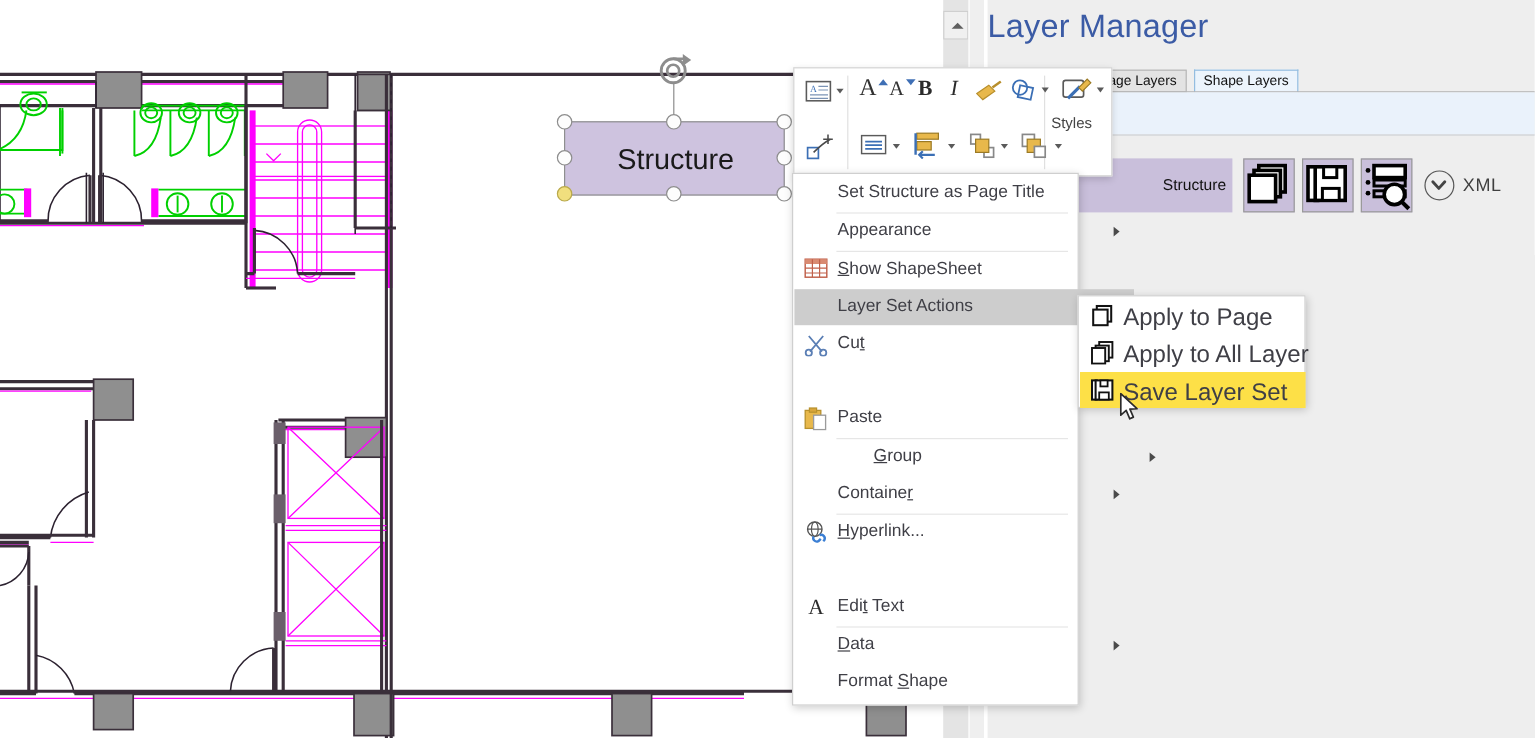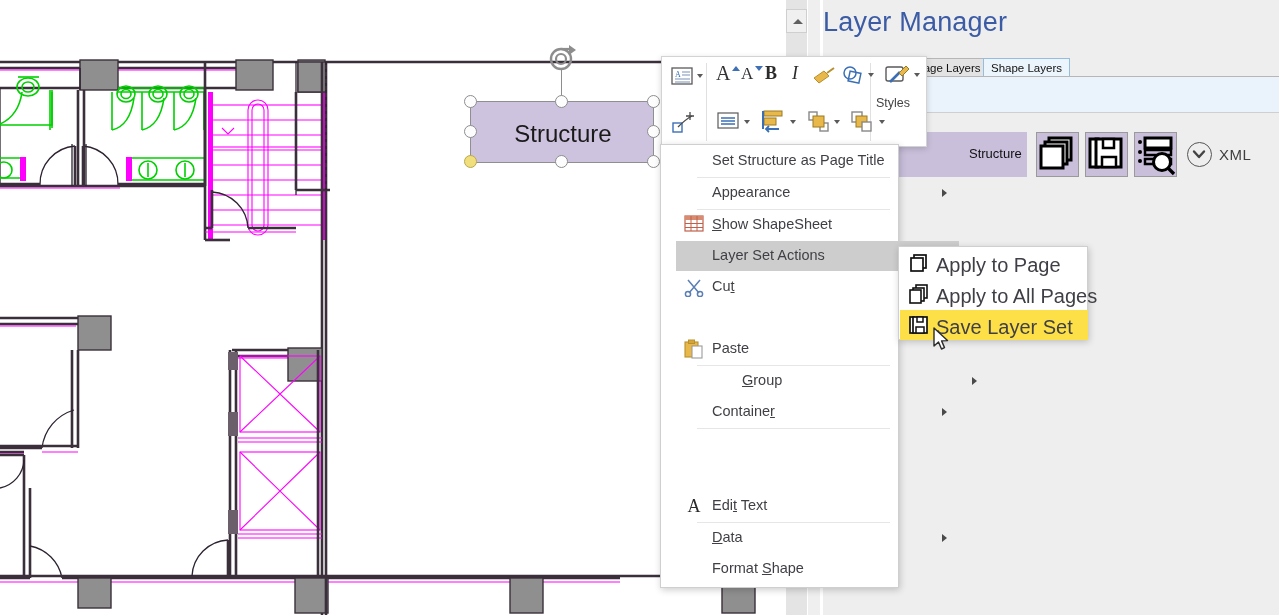--- a/index.html
+++ b/index.html
@@ -22,21 +22,21 @@
   #vscroll-track-right{position:absolute;left:807px;top:0;width:2px;height:615px;background:#ffffff;}
   #vscroll-edge{position:absolute;left:808px;top:0;width:12px;height:615px;background:#efefef;}
   #vscroll-edge2{position:absolute;left:820px;top:0;width:3px;height:615px;background:#ffffff;}
 
   
   #rightpane{position:absolute;left:823px;top:0;width:456px;height:615px;background:#eeeeee;}
   #lm-title{position:absolute;left:0px;top:7px;font-size:27px;color:#3b5ba5;letter-spacing:.2px;white-space:nowrap;}
   #lm-tabs{position:absolute;left:0px;top:58px;height:19px;}
   .lm-tab{position:absolute;top:0;height:19px;box-sizing:border-box;font-size:11.5px;color:#111;
       padding:3px 7px 0 7px;white-space:nowrap;border:1px solid #b6b6b6;background:#e3e3e3;}
-  .lm-tab.active{background:#ecf4fc;border-color:#94bde0;border-bottom-color:#ecf4fc;color:#111;}
+  .lm-tab.active{background:#ecf4fc;border-color:#94bde0;border-bottom-color:#ecf4fc;color:#111;margin-left:12px;}
   #lm-tabline{position:absolute;left:0px;top:76px;width:456px;height:1px;background:#b6b6b6;}
   #lm-body{position:absolute;left:0px;top:77px;width:456px;height:35px;background:#eaf2fb;border-bottom:1px solid #cfcfcf;}
 
   #layer-row{position:absolute;left:0px;top:132px;width:456px;height:45px;}
   #layer-chk{position:absolute;left:1px;top:0px;width:8px;height:45px;background:#ffffff;border-right:1px solid #cfcfcf;}
   #layer-chk2{position:absolute;left:10px;top:0px;width:11px;height:45px;background:#f4f4f4;}
   #layer-name-cell{position:absolute;left:22px;top:0px;width:182px;height:45px;background:#c9bfdb;}
   #layer-name{position:absolute;left:124px;top:14px;font-size:13px;color:#111;}
   .layer-ico{position:absolute;top:0px;width:43px;height:45px;background:#c9bfdb;border:1px solid #9a9a9a;box-sizing:border-box;}
   #ico-copy{left:213px;}
@@ -59,21 +59,21 @@
   #minitb{position:absolute;left:661px;top:56px;width:266px;height:91px;background:#ffffff;
       border:1px solid #d3d3d3;box-shadow:0 2px 6px rgba(0,0,0,.17);box-sizing:border-box;}
   #minitb .sep{position:absolute;top:6px;width:1px;height:78px;background:#e0e0e0;}
   .tbi{position:absolute;color:#3a3a3a;}
   .caret{position:absolute;width:0;height:0;border-left:3.5px solid transparent;border-right:3.5px solid transparent;border-top:4px solid #5a5a5a;}
   #styles-label{position:absolute;left:876px;top:96px;font-size:12.5px;color:#444;}
 
   
   #ctxmenu{position:absolute;left:660px;top:144px;width:239px;height:444px;background:#ffffff;
       border:1px solid #cfcfcf;box-shadow:1px 2px 7px rgba(0,0,0,.20);box-sizing:border-box;}
-  .mi{position:absolute;left:15px;width:283px;height:30px;}
+  .mi{position:absolute;left:1px;width:283px;height:30px;}
   .mi .milbl{position:absolute;left:36px;top:6px;font-size:14.5px;color:#3f3f46;white-space:nowrap;}
   .mi .miarrow{position:absolute;right:12px;top:11px;width:0;height:0;
       border-top:4.5px solid transparent;border-bottom:4.5px solid transparent;border-left:5.5px solid #4a4a4a;}
   .mi.hl{background:#cdcdcd;}
   .mi .miico{position:absolute;left:8px;top:5px;width:20px;height:20px;}
   .misep{position:absolute;left:36px;width:193px;height:1px;background:#e6e6e6;}
 
   
   #submenu{position:absolute;left:898px;top:246px;width:190px;height:94px;background:#ffffff;
       border:1px solid #cfcfcf;box-shadow:1px 2px 7px rgba(0,0,0,.20);box-sizing:border-box;}
@@ -477,20 +477,32 @@
       <span class="milbl"><u>G</u>roup</span>
       <span class="miarrow"></span>
     </div>
 
     <div class="mi" style="top:252px;">
       <span class="milbl">Containe<u>r</u></span>
       <span class="miarrow"></span>
     </div>
     <div class="misep" style="top:283px;"></div>
 
+    <div class="mi" style="top:284px;">
+      <span class="miico">
+        <svg width="20" height="20" viewBox="0 0 20 20">
+          <circle cx="9" cy="7" r="6" fill="none" stroke="#555" stroke-width="1.2"></circle>
+          <ellipse cx="9" cy="7" rx="2.8" ry="6" fill="none" stroke="#555" stroke-width="1"></ellipse>
+          <path d="M3 7 H15" stroke="#555" stroke-width="1"></path>
+          <path d="M8 13 a3 3 0 0 0 4 4 l2 -2" fill="none" stroke="#3b7fd4" stroke-width="2"></path>
+          <path d="M13 12 a3 3 0 0 1 4 4 l-1 1" fill="none" stroke="#3b7fd4" stroke-width="2"></path>
+        </svg>
+      </span>
+      <span class="milbl"><u>H</u>yperlink...</span>
+    </div>
 
 
     <div class="mi" style="top:346px;">
       <span class="miico" style="font-family:'Liberation Serif',serif;font-size:18px;color:#2b2b2b;line-height:20px;text-align:center;display:block;">A</span>
       <span class="milbl">Edi<u>t</u> Text</span>
     </div>
     <div class="misep" style="top:377px;"></div>
 
     <div class="mi" style="top:378px;text-align:right;">
       <span class="milbl"><u>D</u>ata</span>
@@ -514,21 +526,21 @@
     </div>
 
     <div class="smi" style="top:32px;">
       <span class="smiico">
         <svg width="20" height="20" viewBox="0 0 20 20">
           <rect x="7" y="1" width="11" height="13" fill="#fff" stroke="#111" stroke-width="1.6"></rect>
           <rect x="4" y="4" width="11" height="13" fill="#fff" stroke="#111" stroke-width="1.6"></rect>
           <rect x="1" y="6" width="11" height="13" fill="#fff" stroke="#111" stroke-width="1.6"></rect>
         </svg>
       </span>
-      <span class="smilbl">Apply to All Pages</span>
+      <span class="smilbl">Apply to All Layer</span>
     </div>
 
     <div class="smi hl" style="top:63px;">
       <span class="smiico">
         <svg width="20" height="20" viewBox="0 0 20 20">
           <rect x="1" y="2" width="4" height="16" fill="#fff" stroke="#111" stroke-width="1.7"></rect>
           <rect x="4" y="2" width="14" height="16" fill="#fff" stroke="#111" stroke-width="1.7"></rect>
           <rect x="8" y="2" width="6" height="5" fill="#fff" stroke="#111" stroke-width="1.5"></rect>
           <rect x="7" y="12" width="8" height="6" fill="#fff" stroke="#111" stroke-width="1.5"></rect>
         </svg>

